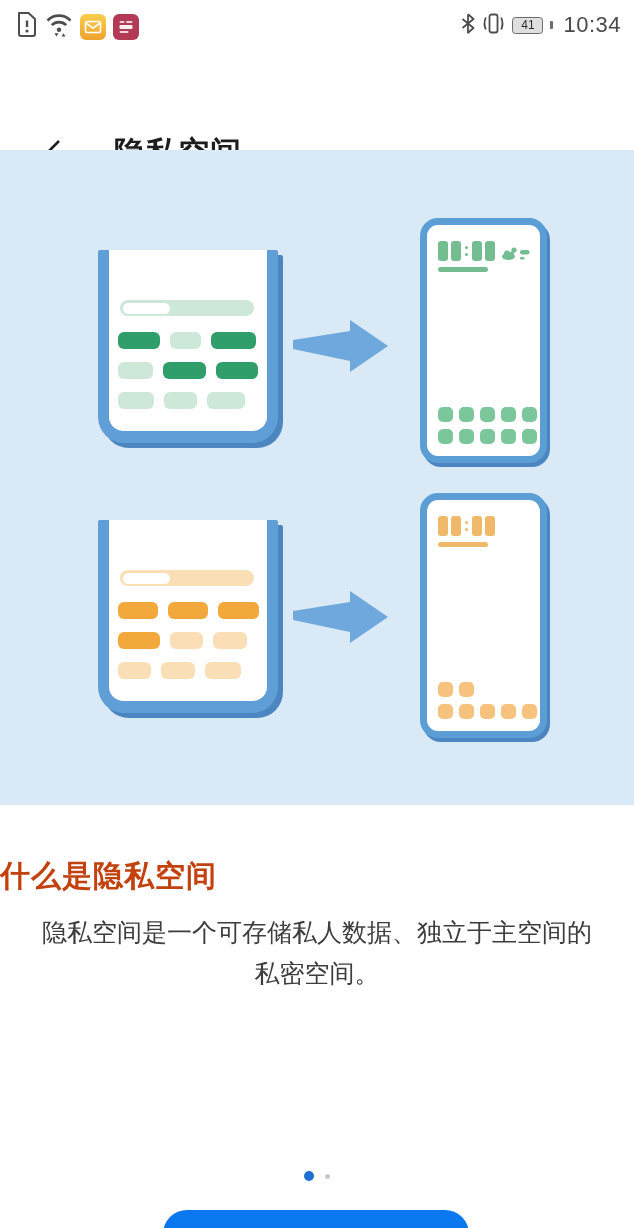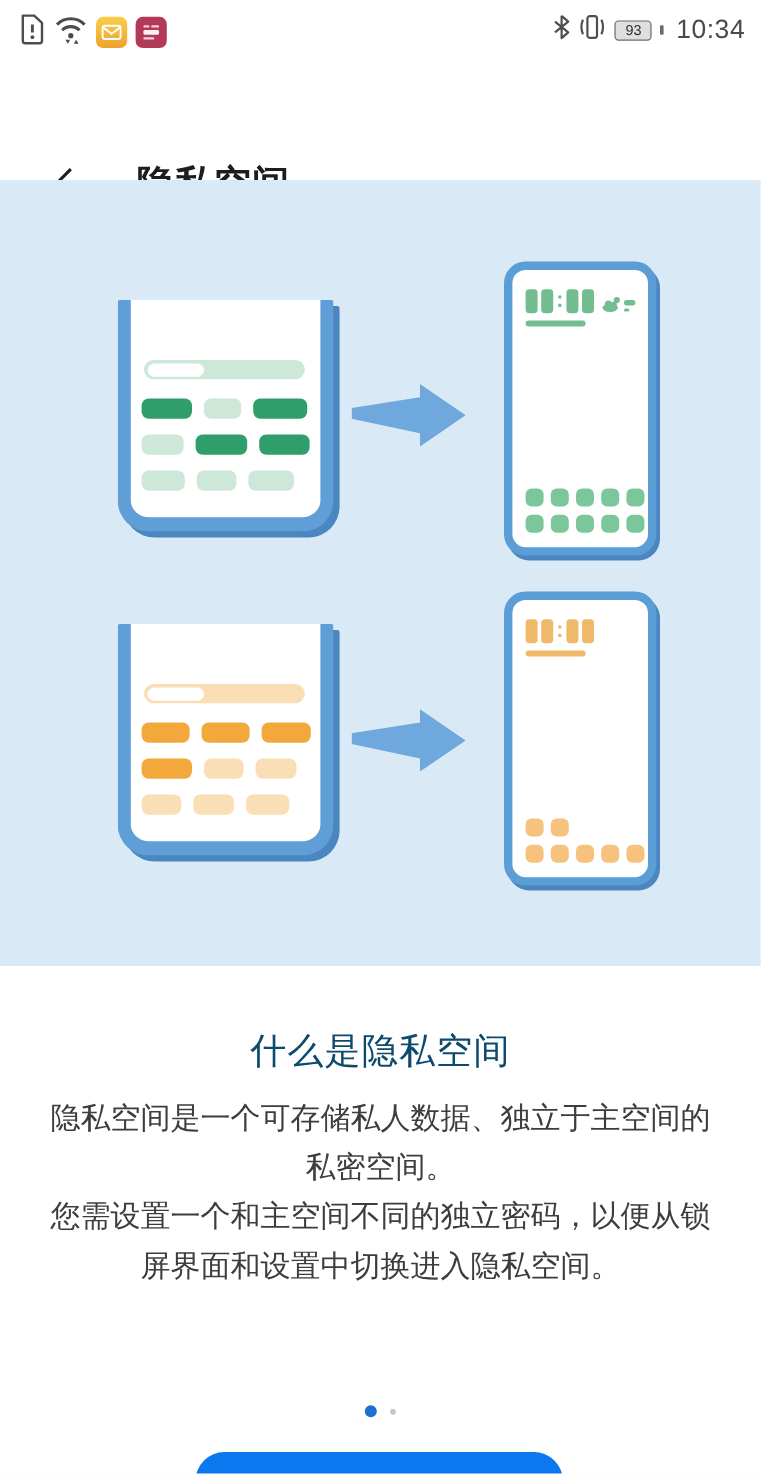--- a/index.html
+++ b/index.html
@@ -47,22 +47,22 @@
   .clock-underline { width:50px; height:5px; border-radius:2.5px; margin:6px 0 0 11px; }
   .g-ink { background:#74bd90; } .o-ink { background:#f0b969; }
   .app-grid { position:absolute; left:11px; bottom:12px; display:flex; flex-direction:column; gap:7px; }
   .app-row { display:flex; gap:6px; }
   .app { width:15px; height:15px; border-radius:5px; }
   .g-app { background:#7cc69b; } .o-app { background:#f6c27d; }
   .weather { position:absolute; right:9px; top:20px; }
   .illus-arrow { position:absolute; width:95px; height:56px; }
 
   
-  .about-title { position:absolute; top:856px; left:0; width:100%; text-align:center;
-                 font-size:30px; font-weight:400; color:#0c4a6e; letter-spacing:1px; }
+  .about-title { position:absolute; top:856px; left:0; width:100%; text-align:left;
+                 font-size:30px; font-weight:700; color:#c2410c; letter-spacing:1px; }
   .about-body { position:absolute; top:912px; left:42px; width:550px;
                 font-size:25px; line-height:41px; color:#3d3d3d; }
   .about-body p { margin:0;text-align:center; }
 
   
   .dots { position:absolute; top:1171px; left:0; width:100%; display:flex; justify-content:center; align-items:center; gap:11px; }
   .dot-active { width:10px; height:10px; border-radius:50%; background:#1e6fd0; }
   .dot-inactive { width:5px; height:5px; border-radius:50%; background:#c9c9c9; }
   .primary-btn { position:absolute; top:1210px; left:163px; width:306px; height:48px;
                  border-radius:24px; background:#0b78ef; border:none; cursor:pointer; }
@@ -112,21 +112,21 @@
         </svg>
       </span>
       <span>
         <svg width="25" height="21" viewBox="0 0 25 21">
           <rect x="8.5" y="1.5" width="8" height="18" rx="2" fill="none" stroke="#4d4d4d" stroke-width="1.8"></rect>
           <path d="M4.8 4.5 q-2.6 6 0 12" fill="none" stroke="#4d4d4d" stroke-width="1.8"></path>
           <path d="M20.2 4.5 q2.6 6 0 12" fill="none" stroke="#4d4d4d" stroke-width="1.8"></path>
         </svg>
       </span>
       <span class="battery">
-        <span>93</span>
+        <span>41</span>
       </span>
       <span class="battery-tip"></span>
       <span class="sb-time">10:34</span>
     </div>
   </div>
 
   <div class="app-header">
     <span class="back-btn">
       <svg width="42" height="32" viewBox="0 0 42 32">
         <path d="M39 16 H6 M17 5 L6 16 L17 27" fill="none" stroke="#1d1d1d" stroke-width="2.6"></path>
@@ -256,21 +256,20 @@
             <span class="app o-app"></span>
         </div>
       </div>
     </div>
 
   </div>
 
   <div class="about-title">什么是隐私空间</div>
   <div class="about-body">
     <p>隐私空间是一个可存储私人数据、独立于主空间的私密空间。</p>
-    <p>您需设置一个和主空间不同的独立密码，以便从锁屏界面和设置中切换进入隐私空间。</p>
   </div>
 
   <div class="dots">
     <span class="dot-active"></span>
     <span class="dot-inactive"></span>
   </div>
 
   <button class="primary-btn"></button>
 
 </div>

